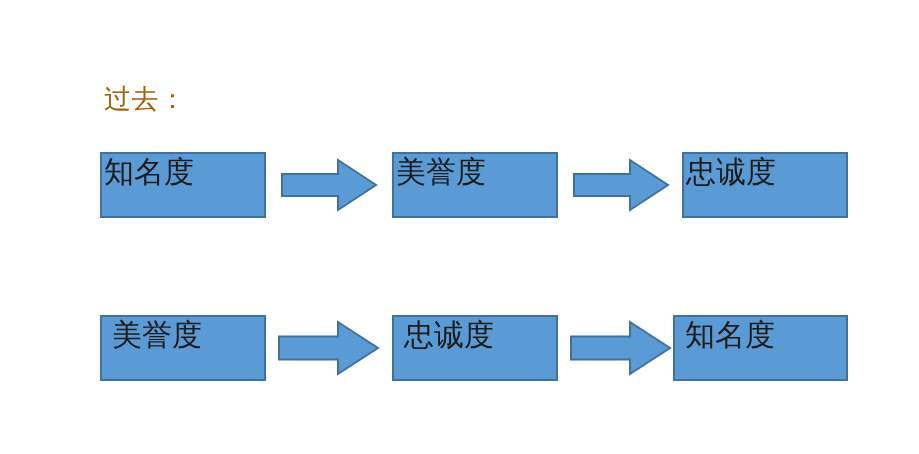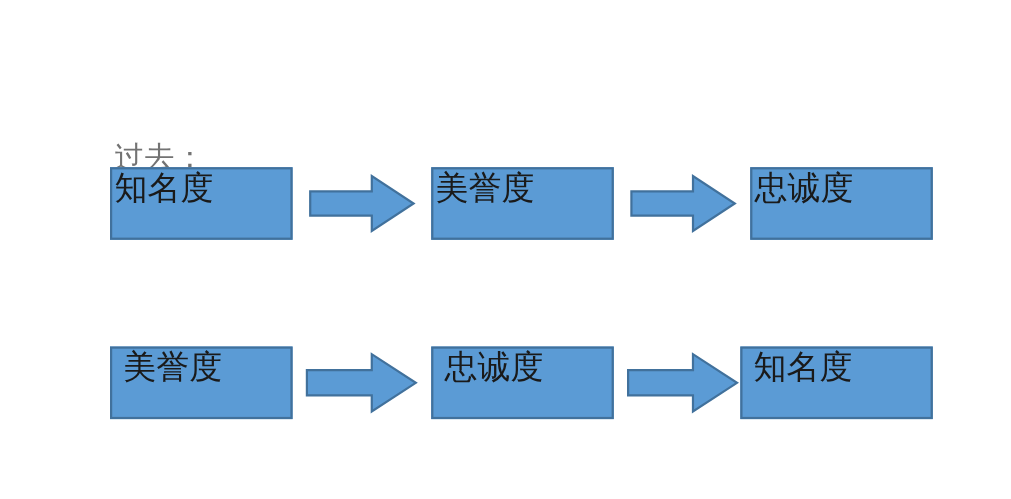--- a/index.html
+++ b/index.html
@@ -20,24 +20,23 @@
     left: 0;
     top: 0;
     width: 919px;
     height: 454px;
   }
 
   .section-label {
     position: absolute;
     font-size: 27px;
     line-height: 1;
-    color: #737373;
+    color: #a16207;
     white-space: nowrap;
     letter-spacing: 0.5px;
-    margin-top: 44px;
   }
 
   .flow-box {
     position: absolute;
     box-sizing: border-box;
     background: #5b9bd5;
     border: 2px solid #a21caf;
   }
 
   .flow-box-text {

